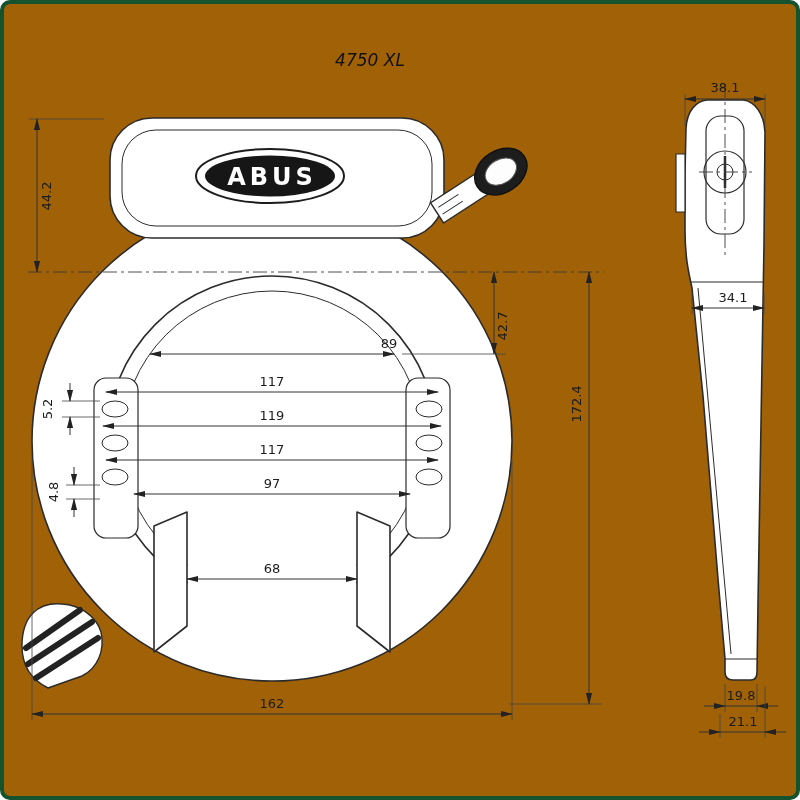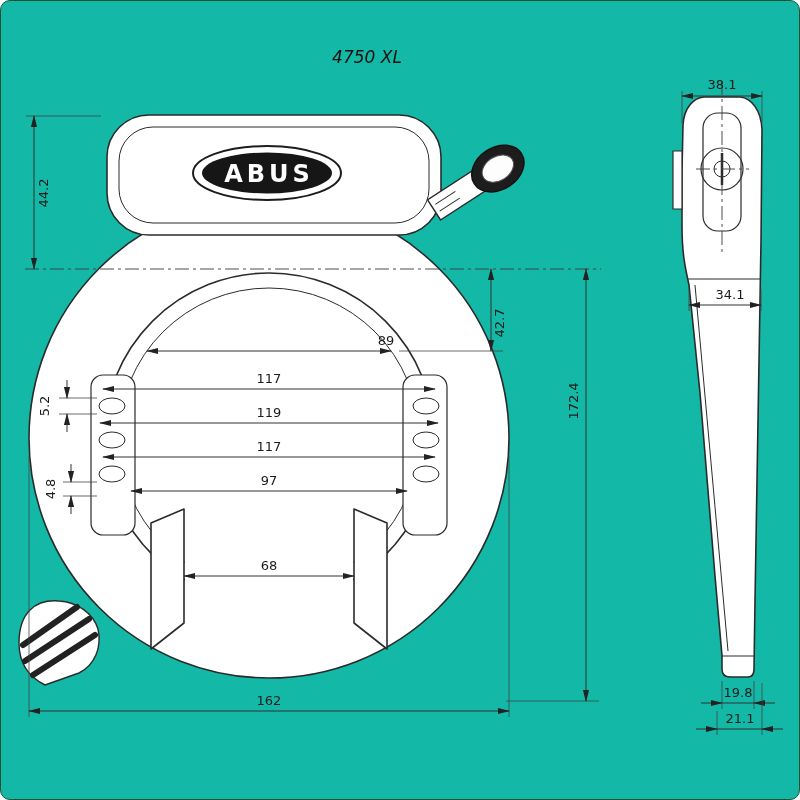--- a/index.html
+++ b/index.html
@@ -1,18 +1,18 @@
 <!DOCTYPE html>
 <html><head>
 <meta charset="utf-8">
 <style>
   html,body{margin:0;padding:0;background:#fff;}
   .canvas{
-    width:800px;height:800px;box-sizing:border-box;background:#14b8a6;
-    border:1px solid #14532d;border-radius:10px;overflow:hidden;
+    width:800px;height:800px;box-sizing:border-box;background:#a16207;
+    border:4px solid #14532d;border-radius:10px;overflow:hidden;
     font-family:"DejaVu Sans", sans-serif;
   }
   svg{display:block;}
   .outline{fill:#ffffff;stroke:#2b2b2b;stroke-width:1.6;stroke-linejoin:round;}
   .thin{fill:none;stroke:#2b2b2b;stroke-width:1;}
   .thin2{fill:none;stroke:#2b2b2b;stroke-width:1.2;}
   .erase{fill:#ffffff;stroke:none;}
   .dim{fill:none;stroke:#333333;stroke-width:1;}
   .ext{fill:none;stroke:#444444;stroke-width:0.8;}
   .center{fill:none;stroke:#3a3a3a;stroke-width:0.9;stroke-dasharray:14 4 3 4;}

